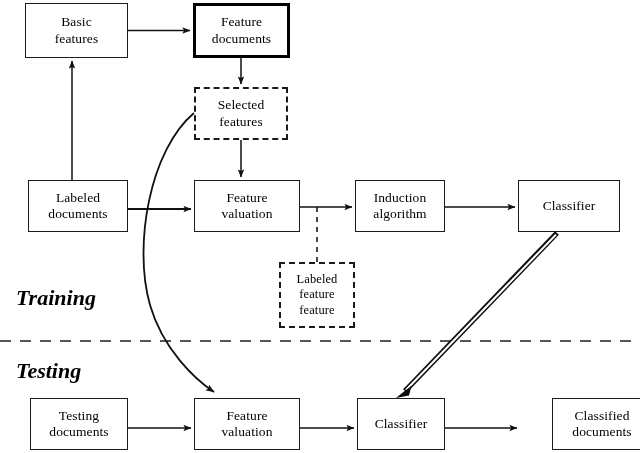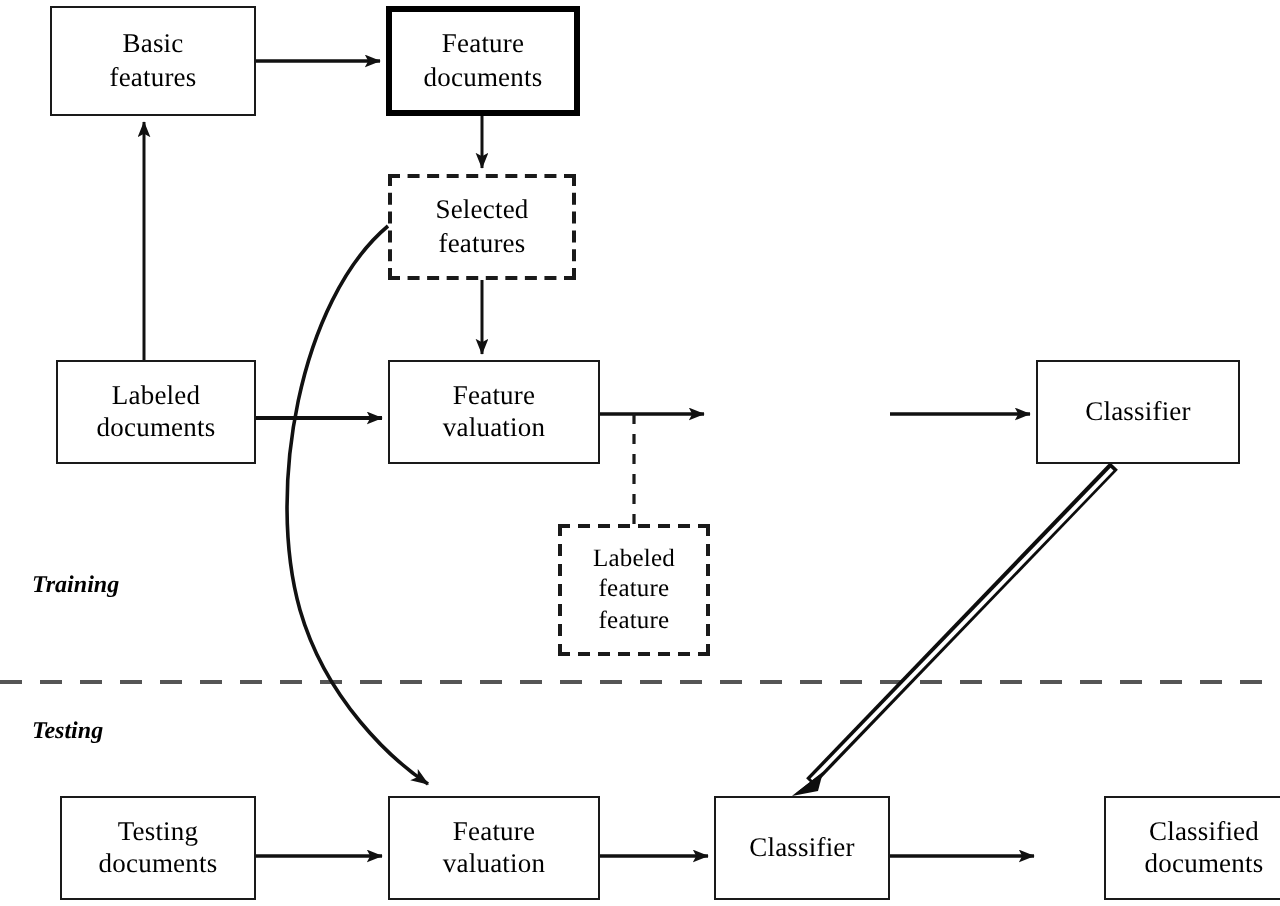--- a/index.html
+++ b/index.html
@@ -51,21 +51,21 @@
   }
   .node .line {
     display: block;
     white-space: nowrap;
   }
   .phase-label {
     position: absolute;
     font-family: "Liberation Serif", "DejaVu Serif", serif;
     font-weight: bold;
     font-style: italic;
-    font-size: 12px;
+    font-size: 22px;
     color: #000000;
     z-index: 3;
     white-space: nowrap;
   }
 </style>
 </head>
 <body>
 
 <div id="diagram-root">
 
@@ -137,20 +137,24 @@
   <div class="node solid" style="left:28px; top:180px; width:100px; height:52px;">
     <span class="line">Labeled</span>
     <span class="line">documents</span>
   </div>
 
   <div class="node solid" style="left:194px; top:180px; width:106px; height:52px;">
     <span class="line">Feature</span>
     <span class="line">valuation</span>
   </div>
 
+  <div class="node solid" style="left:355px; top:180px; width:90px; height:52px;">
+    <span class="line">Induction</span>
+    <span class="line">algorithm</span>
+  </div>
 
   <div class="node solid" style="left:518px; top:180px; width:102px; height:52px;">
     <span class="line">Classifier</span>
   </div>
 
   <div class="node dashed" style="left:279px; top:262px; width:76px; height:66px; font-size:12.5px;">
     <span class="line">Labeled</span>
     <span class="line">feature</span>
     <span class="line">feature</span>
   </div>

